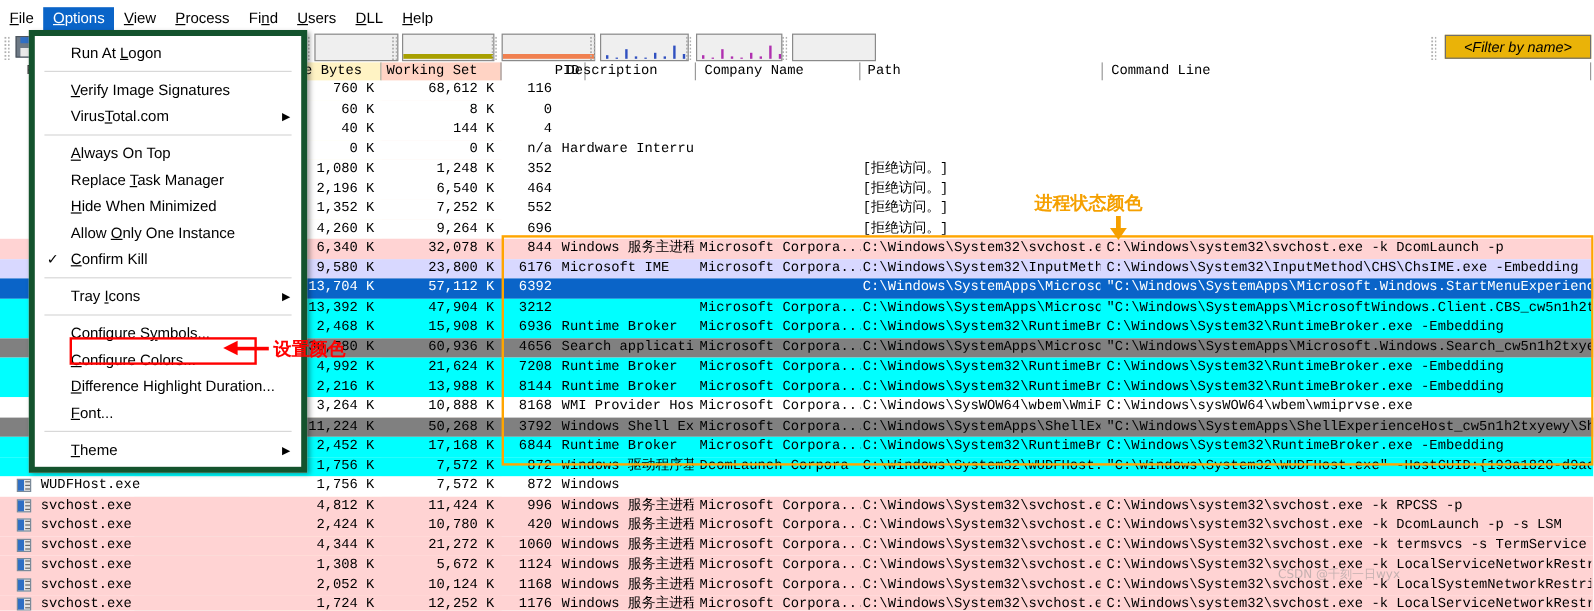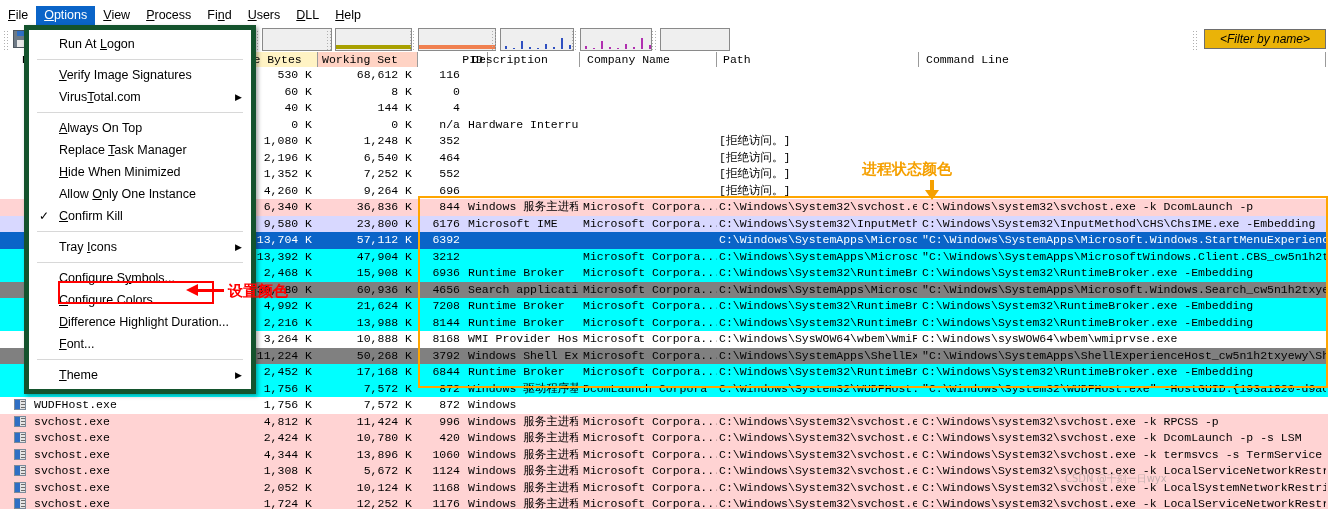--- a/index.html
+++ b/index.html
@@ -133,21 +133,21 @@
     <div class="hc" style="left: 418px; width: 46px; text-align: right; padding-right: 4px; margin-left: 24px;">PID</div>
     <div class="hc" style="left: 468px; width: 112px;">Description</div>
     <div class="hc" style="left: 583px; width: 134px;">Company Name</div>
     <div class="hc" style="left: 719px; width: 200px;">Path</div>
     <div class="hc" style="left: 922px; width: 404px;">Command Line</div>
   </div>
 
 <div class="grid" id="grid">
     <div class="row" style="background: rgb(255, 255, 255);">
       <div class="cell c-name"></div>
-      <div class="cell c-priv">530 K</div>
+      <div class="cell c-priv">760 K</div>
       <div class="cell c-ws">68,612 K</div>
       <div class="cell c-pid">116</div>
       <div class="cell c-desc"></div>
       <div class="cell c-comp"></div>
       <div class="cell c-cmd"></div>
     </div>
     <div class="row" style="background: rgb(255, 255, 255);">
       <div class="cell c-name"></div>
       <div class="cell c-priv">60 K</div>
       <div class="cell c-ws">8 K</div>
@@ -213,21 +213,21 @@
       <div class="cell c-ws">9,264 K</div>
       <div class="cell c-pid">696</div>
       <div class="cell c-desc"></div>
       <div class="cell c-comp"></div>
       <div class="cell c-path">[拒绝访问。]</div>
       <div class="cell c-cmd"></div>
     </div>
     <div class="row" style="background: rgb(255, 211, 211);">
       <div class="cell c-name"></div>
       <div class="cell c-priv">6,340 K</div>
-      <div class="cell c-ws">36,836 K</div>
+      <div class="cell c-ws">32,078 K</div>
       <div class="cell c-pid">844</div>
       <div class="cell c-desc">Windows 服务主进程</div>
       <div class="cell c-comp">Microsoft Corpora...</div>
       <div class="cell c-path">C:\Windows\System32\svchost.exe</div>
       <div class="cell c-cmd">C:\Windows\system32\svchost.exe -k DcomLaunch -p</div>
     </div>
     <div class="row" style="background: rgb(216, 216, 255);">
       <div class="cell c-name"></div>
       <div class="cell c-priv">9,580 K</div>
       <div class="cell c-ws">23,800 K</div>
@@ -367,21 +367,21 @@
       <div class="cell c-pid">420</div>
       <div class="cell c-desc">Windows 服务主进程</div>
       <div class="cell c-comp">Microsoft Corpora...</div>
       <div class="cell c-path">C:\Windows\System32\svchost.exe</div>
       <div class="cell c-cmd">C:\Windows\system32\svchost.exe -k DcomLaunch -p -s LSM</div>
     </div>
     <div class="row" style="background: rgb(255, 211, 211);">
       <div class="procicon" style="left: 14px;"></div>
       <div class="cell c-name">svchost.exe</div>
       <div class="cell c-priv">4,344 K</div>
-      <div class="cell c-ws">13,896 K</div>
+      <div class="cell c-ws">21,272 K</div>
       <div class="cell c-pid">1060</div>
       <div class="cell c-desc">Windows 服务主进程</div>
       <div class="cell c-comp">Microsoft Corpora...</div>
       <div class="cell c-path">C:\Windows\System32\svchost.exe</div>
       <div class="cell c-cmd">C:\Windows\System32\svchost.exe -k termsvcs -s TermService</div>
     </div>
     <div class="row" style="background: rgb(255, 211, 211);">
       <div class="procicon" style="left: 14px;"></div>
       <div class="cell c-name">svchost.exe</div>
       <div class="cell c-priv">1,308 K</div>

